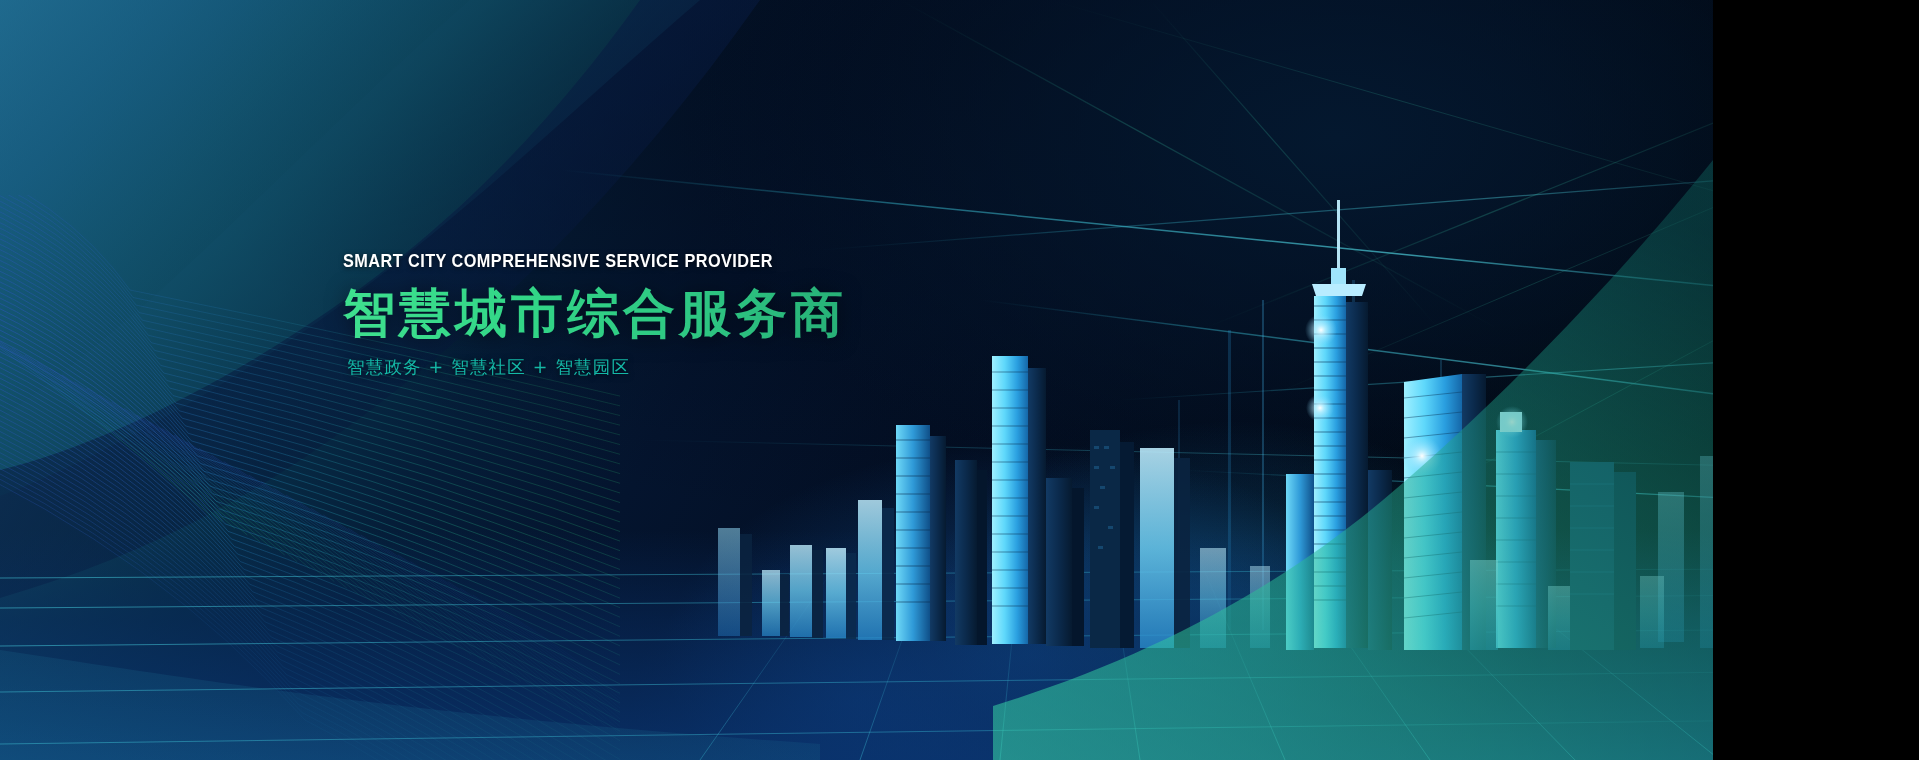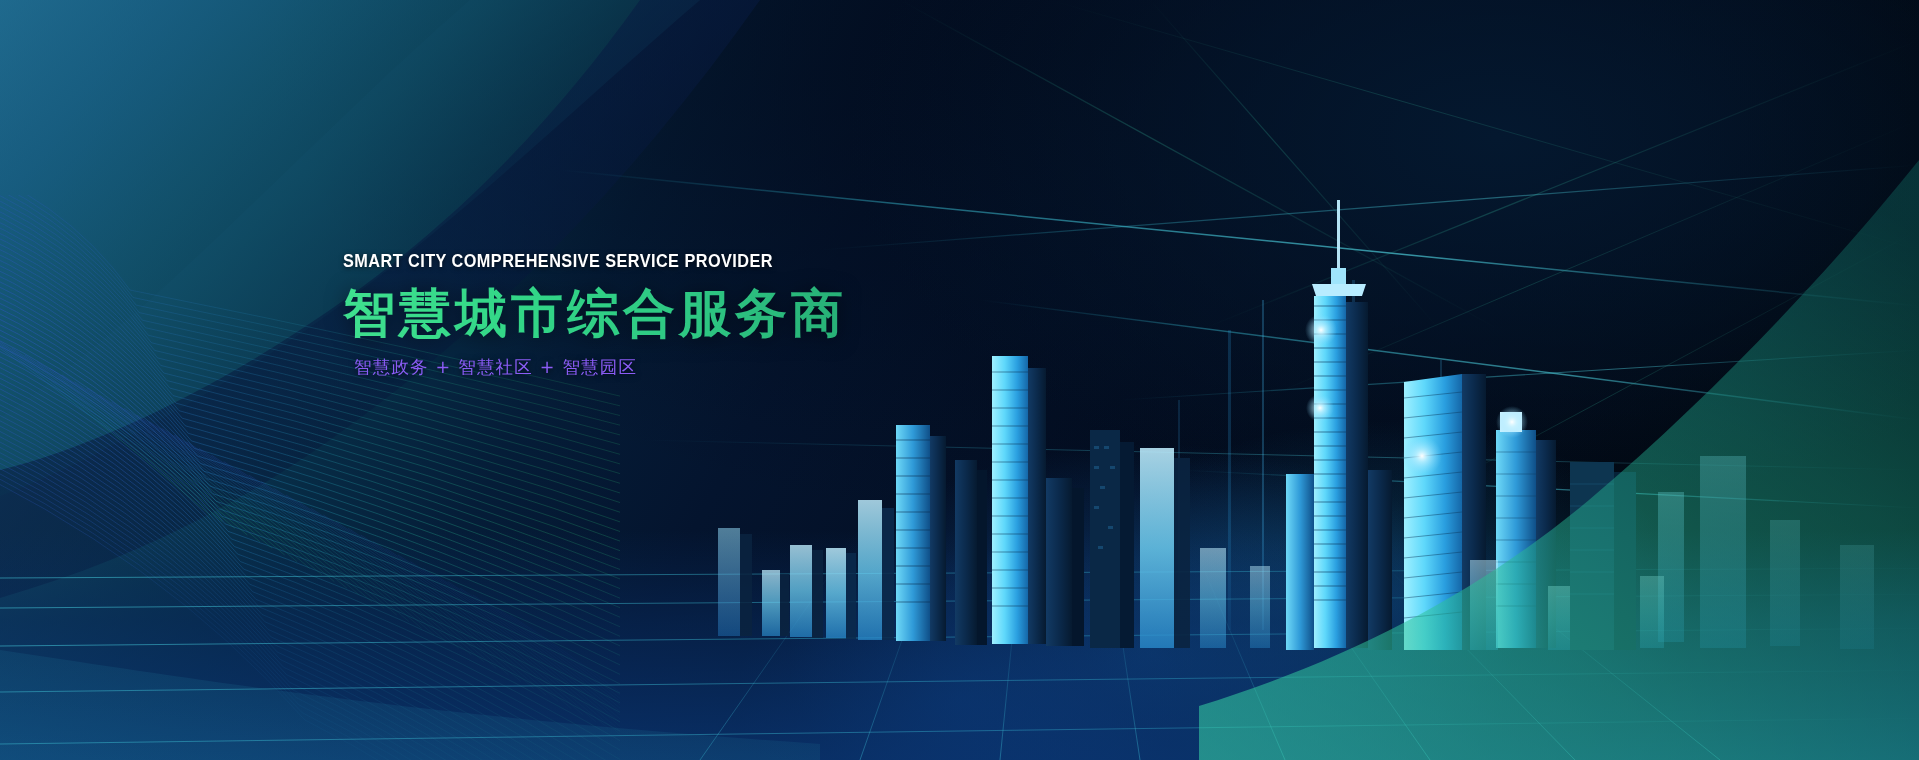--- a/index.html
+++ b/index.html
@@ -1,20 +1,20 @@
 <!DOCTYPE html>
 <html><head>
 <meta charset="utf-8">
 <style>
   html,body{margin:0;padding:0;background:#000;}
   body{font-family:"Liberation Sans","DejaVu Sans",sans-serif;}
 
   #banner{
     position:relative;
-    width:1919px;height:760px;
+    width:1713px;height:760px;
     overflow:hidden;
     background:#04112a;
   }
 
   
   .layer{position:absolute;top:0;left:0;width:100%;height:100%;}
 
   #sky{
     background:
       radial-gradient(ellipse 900px 520px at 78% 18%, #04182f 0%, rgba(4,14,33,0) 72%),
@@ -79,23 +79,23 @@
     background:linear-gradient(92deg,#3fe08f 0%,#32d687 20%,#2ec883 38%,#27b077 56%,#1f9a6b 74%,#1b8a62 100%);
     -webkit-background-clip:text;
     background-clip:text;
     color:transparent;
     -webkit-text-fill-color:transparent;
     filter:drop-shadow(0 2px 10px rgba(0,0,0,.5));
     font-family:"DejaVu Sans","Liberation Sans",sans-serif;
   }
   #subline{
     font-size:17.5px;
-    color:#8b5cf6;
+    color:#14b8a6;
     letter-spacing:1.2px;
-    margin:11px;
+    margin:4px;
     white-space:nowrap;
     text-shadow:0 1px 6px rgba(0,0,0,.7);
     font-family:"DejaVu Sans","Liberation Sans",sans-serif;
   }
 </style>
 </head>
 <body>
 
 <div id="banner">
 

